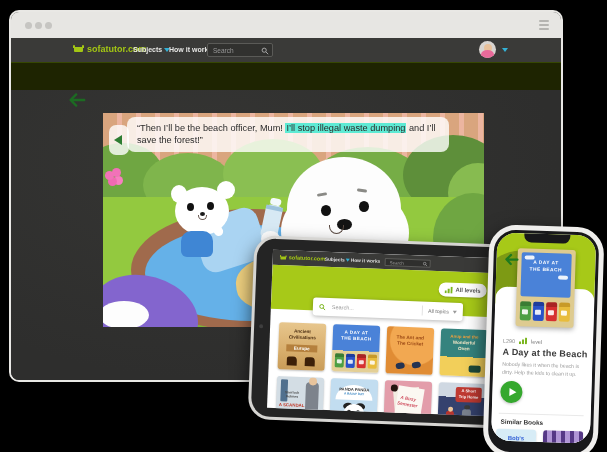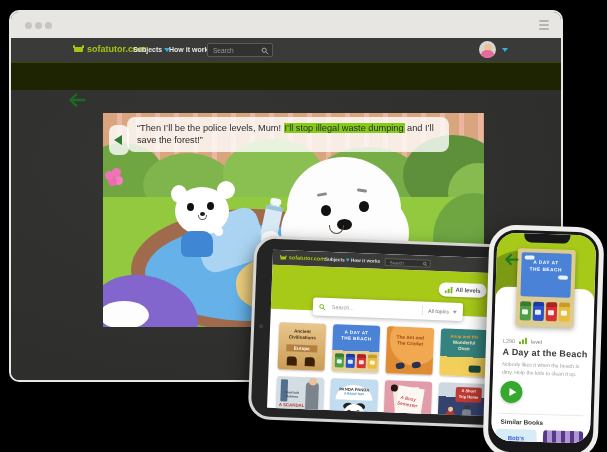--- a/index.html
+++ b/index.html
@@ -73,21 +73,21 @@
   .dog .scarf{position:absolute;left:40px;top:108px;width:92px;height:28px;border-radius:50%;background:#f0cd8e;transform:rotate(-10deg);}
   .bottle{position:absolute;left:2px;top:52px;width:17px;height:34px;border-radius:5px;background:#d7e9f4;transform:rotate(12deg);}
   .bottle::before{content:'';position:absolute;left:3px;top:-7px;width:11px;height:7px;border-radius:3px;background:#f2f9fc;}
   .bottle::after{content:'';position:absolute;left:0;top:1px;width:17px;height:4px;background:#9cc2dc;}
   .paw{position:absolute;left:0px;top:78px;width:19px;height:16px;border-radius:50%;background:#fdfdfd;}
   
   .bubble-tab{position:absolute;left:6px;top:12px;width:20px;height:30px;border-radius:7px;background:rgba(255,255,255,.8);}
   .bubble-tri{position:absolute;left:11px;top:22px;width:0;height:0;border-top:5px solid transparent;border-bottom:5px solid transparent;border-right:8px solid #2e7d32;}
   .bubble{position:absolute;left:24px;top:4px;width:322px;border-radius:8px;background:rgba(255,255,255,.8);
     padding:5px 10px 6px 10px;font-size:9.2px;line-height:1.32;color:#2b2b2b;}
-  .hl{background:#84cc16;padding:0 1px;}
+  .hl{background:#5eead4;padding:0 1px;}
 
   
   .tablet{position:absolute;left:251px;top:240px;width:262px;height:184px;background:#242424;
     border:3px solid #d6d5d2;border-radius:22px;transform:rotate(2.2deg);z-index:4;
     box-shadow:0 8px 18px rgba(0,0,0,.6);}
   .cam{position:absolute;left:5px;top:86px;width:4px;height:4px;border-radius:50%;background:#3e3e3e;}
   .t-screen{position:absolute;left:16px;top:11px;width:224px;height:158px;background:#fff;overflow:hidden;}
   .t-nav{position:absolute;left:0;top:0;right:0;height:15px;background:#3a3a38;}
   .t-nav .logo{left:7px;top:4px;gap:2px;}
   .t-nav .logo-txt{font-size:5.5px;}
@@ -280,21 +280,21 @@
           <div class="mouth"></div>
           <div class="shirt"></div>
           <div class="arm"></div>
         </div>
 
         <div class="sleep-pup"></div>
 
         <div class="bubble-tab"></div>
         <div class="bubble-tri"></div>
         <div class="bubble">
-          <span>“Then I’ll be the police levels, Mum! </span><span class="hl">I’ll stop illegal waste dumping</span><span> and I’ll save the forest!”</span>
+          <span>“Then I’ll be the beach officer, Mum! </span><span class="hl">I’ll stop illegal waste dumping</span><span> and I’ll save the forest!”</span>
         </div>
       </div>
     </div>
   </div>
 
   <div class="tablet">
     <div class="cam"></div>
     <div class="t-screen">
       <div class="t-nav">
         <div class="logo">

